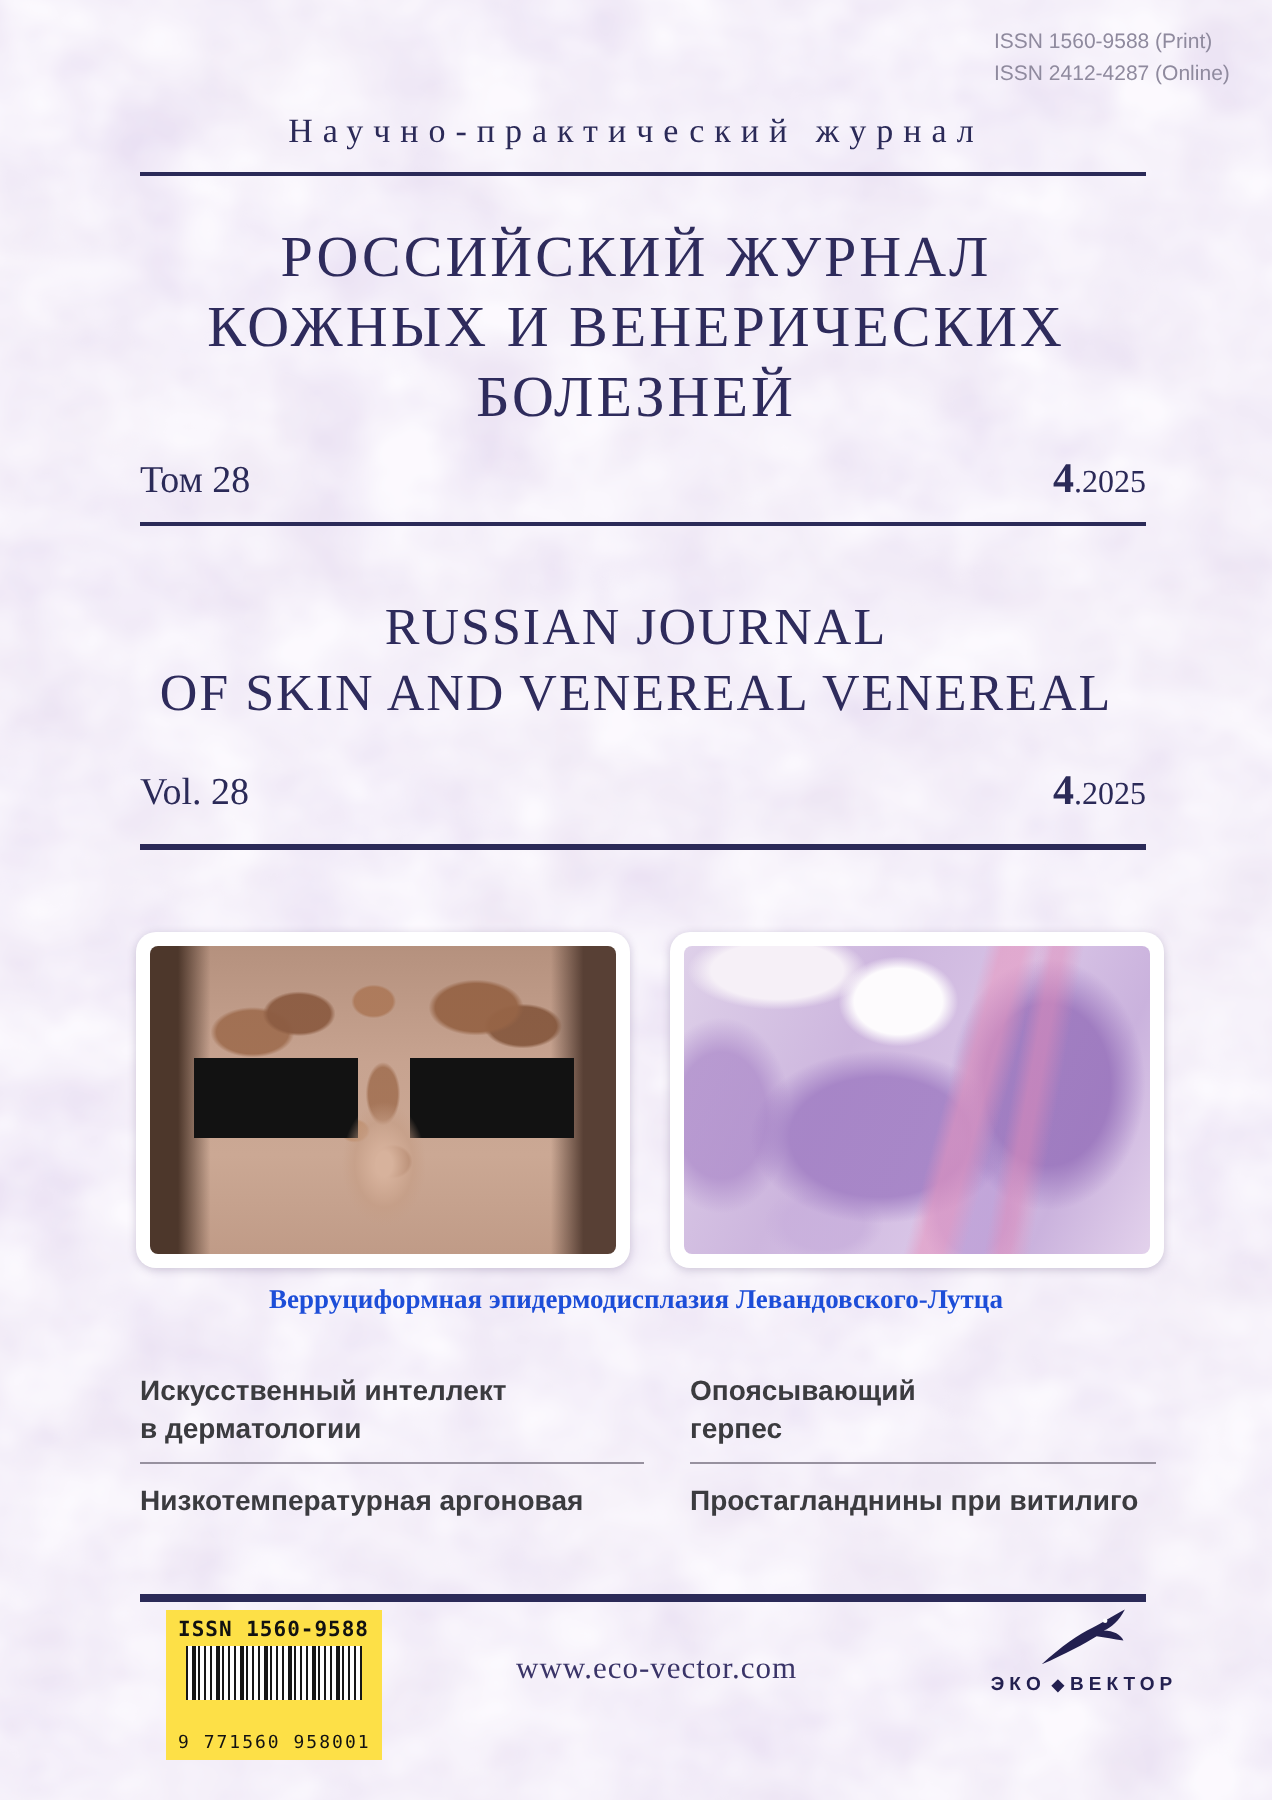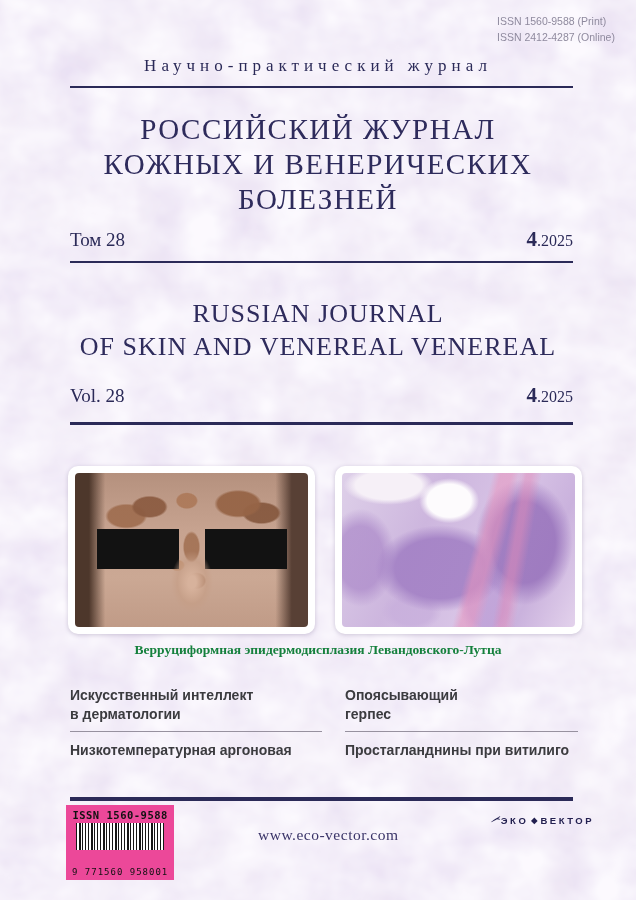--- a/index.html
+++ b/index.html
@@ -68,43 +68,43 @@
       linear-gradient(105deg, transparent 55%, rgba(233,150,190,.55) 58% 62%, transparent 66%),
       linear-gradient(100deg, transparent 68%, rgba(226,140,185,.5) 71% 73%, transparent 77%),
       radial-gradient(90px 60px at 42% 62%, rgba(160,125,195,.85) 0 50%, transparent 72%),
       radial-gradient(70px 90px at 78% 45%, rgba(148,110,185,.8) 0 45%, transparent 70%),
       radial-gradient(50px 70px at 8% 55%, rgba(170,135,200,.7) 0 45%, transparent 70%),
       radial-gradient(40px 26px at 30% 90%, rgba(200,175,220,.8) 0 50%, transparent 75%),
       radial-gradient(36px 46px at 62% 85%, rgba(190,160,215,.8) 0 50%, transparent 75%),
       linear-gradient(115deg,#ded0e9 0%,#cdb6de 35%,#d8c4e6 60%,#cab2dd 80%,#e3d2ec 100%);
   }
   .caption{top:642px;left:0;width:100%;text-align:center;font-size:13.5px;
-    font-weight:bold;color:#15803d;}
+    font-weight:bold;color:#1d4ed8;}
 
   
   .articles-col{top:686px;font-family:"Liberation Sans",sans-serif;
     font-weight:bold;color:#3b3b3f;font-size:14px;}
   .col-left{left:70px;width:252px;}
   .col-right{left:345px;width:233px;}
   .article-line{display:block;line-height:19px;white-space:nowrap;}
   .article-item{margin:0 0 7px 0;}
   .article-sep{border:none;border-top:1px solid #97919f;margin:7px 0 9px 0;}
 
   
-  .barcode-box{top:805px;left:66px;background:#ec4899;padding:4px 6px 3px 6px;
-    text-align:center;}
+  .barcode-box{top:805px;left:83px;background:#fde047;padding:4px 6px 3px 6px;
+    text-align:left;}
   .barcode-issn{font-family:"DejaVu Sans Mono",monospace;font-weight:bold;
     font-size:10.5px;letter-spacing:.5px;color:#111;display:block;}
   .barcode-bars{width:88px;height:27px;margin:2px auto 0 auto;
     background:repeating-linear-gradient(90deg,#161616 0 1px,#fff 1px 3px,
       #161616 3px 5px,#fff 5px 6px,#161616 6px 7px,#fff 7px 9px,#161616 9px 10px,#fff 10px 12px);}
   .barcode-digits{font-family:"DejaVu Sans Mono",monospace;font-size:9px;
     letter-spacing:1px;color:#111;display:block;margin-top:17px;}
   .website{top:826px;left:258px;font-size:15.5px;letter-spacing:.5px;color:#3a3468;}
-  .publisher-logo{top:804px;left:490px;width:104px;display:flex;flex-direction:row;
+  .publisher-logo{top:804px;left:490px;width:104px;display:flex;flex-direction:column;
     align-items:center;}
   .publisher-text{margin-top:2px;font-family:"Liberation Sans",sans-serif;
     font-weight:bold;font-size:9.5px;letter-spacing:2.5px;color:#232050;
     display:flex;align-items:center;white-space:nowrap;}
   .publisher-text .diamond{font-size:8px;margin:0 3px;letter-spacing:0;}
 </style>
 </head>
 <body>
 
 <div id="cover">

